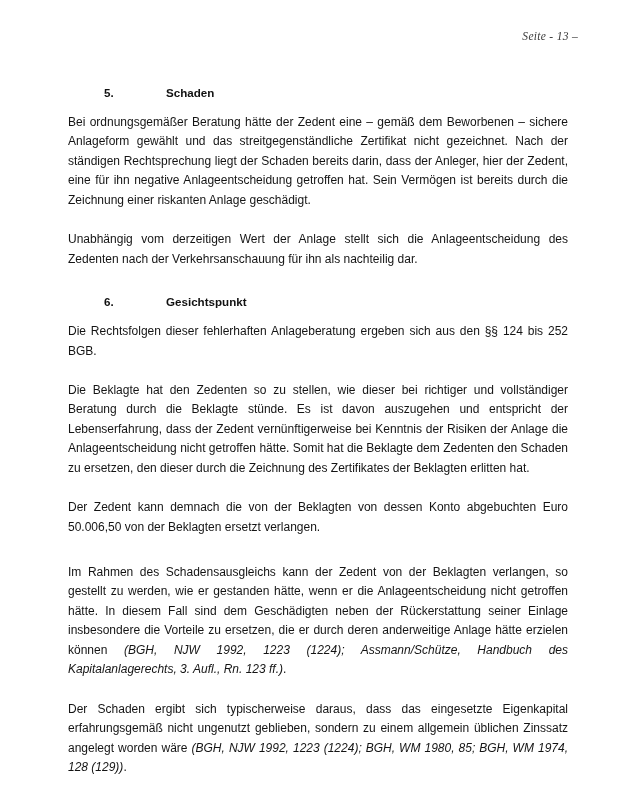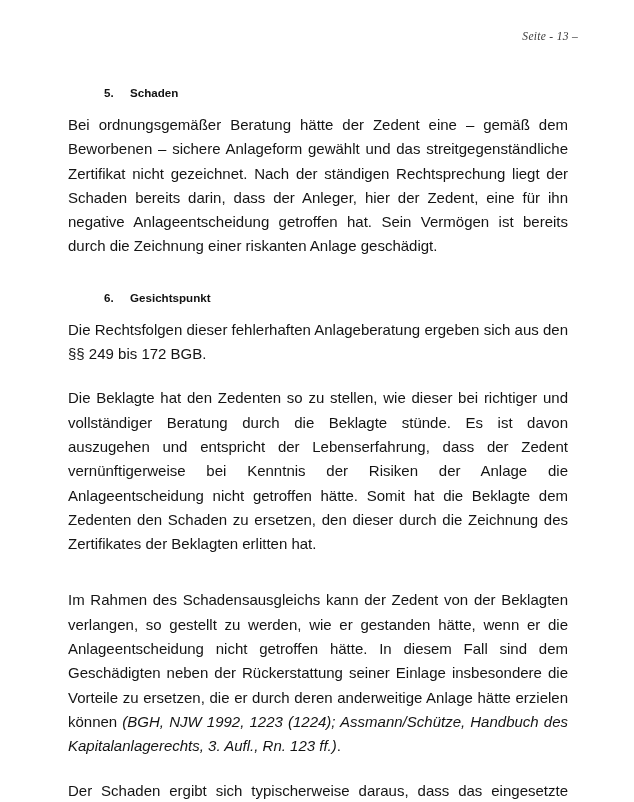--- a/index.html
+++ b/index.html
@@ -45,23 +45,24 @@
     padding-left: 36px;
     color: #111;
   }
   .heading .num {
     width: 26px;
     flex: 0 0 26px;
     font-weight: bold;
   }
   .heading .txt {
     font-weight: bold;
+    margin-left: 36px;
   }
   .para {
-    font-size: 15px;
+    font-size: 12px;
     line-height: 1.62;
     margin: 0 0 14px 0;
     text-align: justify;
     color: #141414;
     hyphens: manual;
   }
   .spacer-sm { height: 6px; }
   .spacer-md { height: 12px; }
   em, .it {
     font-style: italic;
@@ -76,32 +77,34 @@
 
   <div class="content">
 
     <div class="heading">
       <span class="num">5.</span>
       <span class="txt">Schaden</span>
     </div>
 
     <p class="para">Bei ordnungsgemäßer Beratung hätte der Zedent eine – gemäß dem Beworbenen – sichere Anlageform gewählt und das streitgegenständliche Zertifikat nicht gezeichnet. Nach der ständigen Rechtsprechung liegt der Schaden bereits darin, dass der Anleger, hier der Zedent, eine für ihn negative Anlageentscheidung getroffen hat. Sein Vermögen ist bereits durch die Zeichnung einer riskanten Anlage geschädigt.</p>
     <div class="spacer-sm"></div>
+    <p class="para">Unabhängig vom derzeitigen Wert der Anlage stellt sich die Anlageentscheidung des Zedenten nach der Verkehrsanschauung für ihn als nachteilig dar.</p>
 
     <div class="spacer-md"></div>
 
     <div class="heading">
       <span class="num">6.</span>
       <span class="txt">Gesichtspunkt</span>
     </div>
 
-    <p class="para">Die Rechtsfolgen dieser fehlerhaften Anlageberatung ergeben sich aus den §§ 249 bis 172 BGB.</p>
+    <p class="para">Die Rechtsfolgen dieser fehlerhaften Anlageberatung ergeben sich aus den §§ 124 bis 252 BGB.</p>
     <div class="spacer-sm"></div>
     <p class="para">Die Beklagte hat den Zedenten so zu stellen, wie dieser bei richtiger und vollständiger Beratung durch die Beklagte stünde. Es ist davon auszugehen und entspricht der Lebenserfahrung, dass der Zedent vernünftigerweise bei Kenntnis der Risiken der Anlage die Anlageentscheidung nicht getroffen hätte. Somit hat die Beklagte dem Zedenten den Schaden zu ersetzen, den dieser durch die Zeichnung des Zertifikates der Beklagten erlitten hat.</p>
     <div class="spacer-sm"></div>
+    <p class="para">Der Zedent kann demnach die von der Beklagten von dessen Konto abgebuchten Euro 50.006,50 von der Beklagten ersetzt verlangen.</p>
     <div class="spacer-sm"></div>
     <div class="spacer-sm"></div>
 
     <p class="para"><span>Im Rahmen des Schadensausgleichs kann der Zedent von der Beklagten verlangen, so gestellt zu werden, wie er gestanden hätte, wenn er die Anlageentscheidung nicht getroffen hätte. In diesem Fall sind dem Geschädigten neben der Rückerstattung seiner Einlage insbesondere die Vorteile zu ersetzen, die er durch deren anderweitige Anlage hätte erzielen können </span><span class="it">(BGH, NJW 1992, 1223 (1224); Assmann/Schütze, Handbuch des Kapitalanlagerechts, 3. Aufl., Rn. 123 ff.)</span><span>.</span></p>
 
     <div class="spacer-sm"></div>
 
     <p class="para"><span>Der Schaden ergibt sich typischerweise daraus, dass das eingesetzte Eigenkapital erfahrungsgemäß nicht ungenutzt geblieben, sondern zu einem allgemein üblichen Zinssatz angelegt worden wäre </span><span class="it">(BGH, NJW 1992, 1223 (1224); BGH, WM 1980, 85; BGH, WM 1974, 128 (129))</span><span>.</span></p>
 
   </div>

